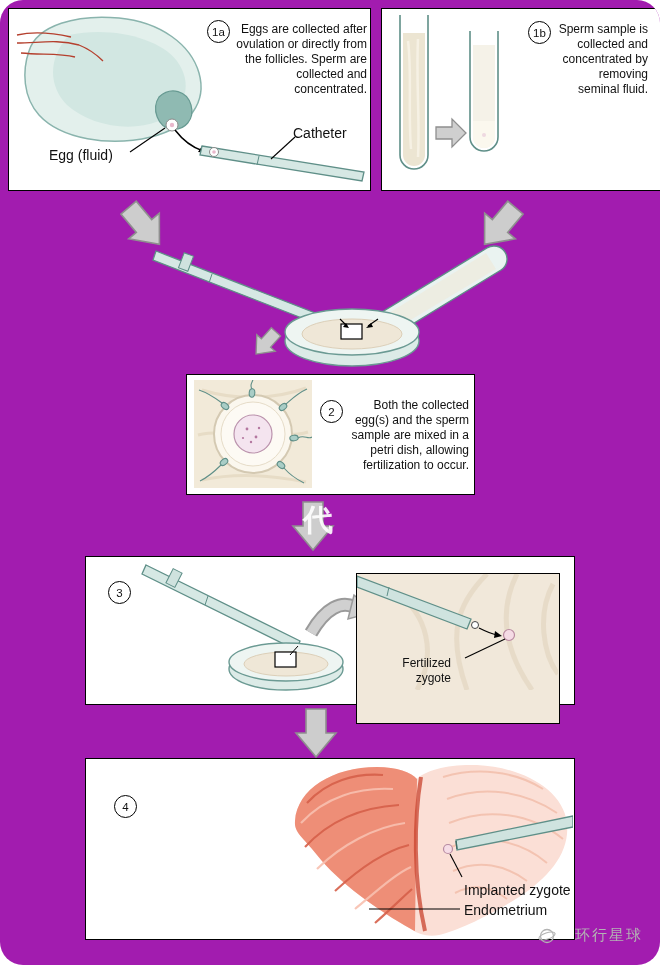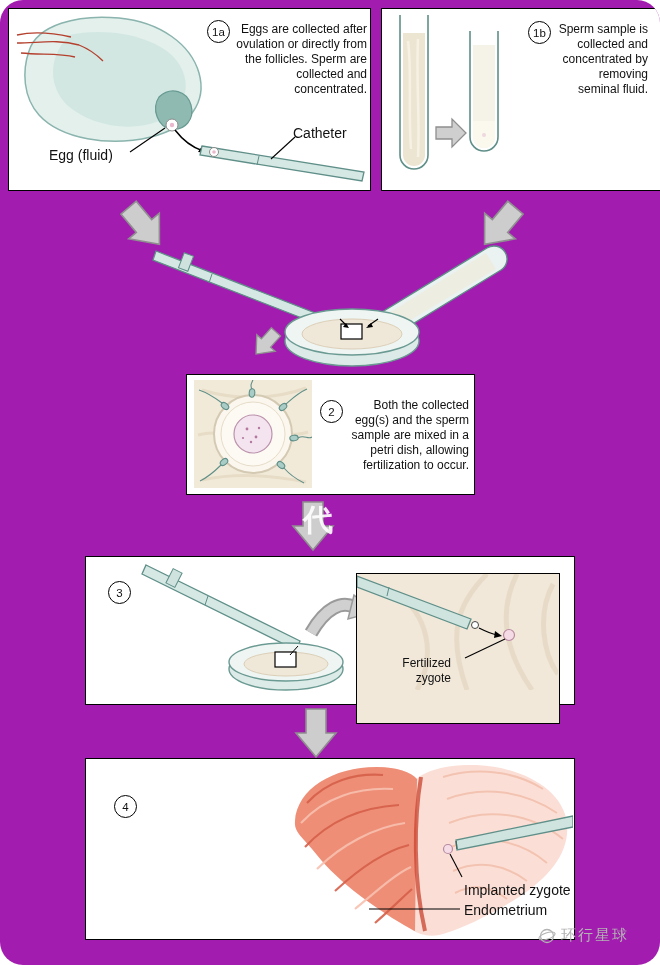--- a/index.html
+++ b/index.html
@@ -8,21 +8,21 @@
   .page { position:relative; width:660px; height:965px; background:#a21caf; overflow:hidden;border-radius:23px; }
   .abs { position:absolute; }
   .panel { position:absolute; border:1.6px solid #000; background:#fff; }
   .badge {
     position:absolute; width:23px; height:23px; border:1.5px solid #000; border-radius:50%;
     display:flex; align-items:center; justify-content:center; font-size:11.5px; background:#fff; z-index:3;
   }
   .ptext { position:absolute; font-size:12px; line-height:1.24; color:#111; z-index:3;text-align:right; }
   .small-label { position:absolute; font-size:14px; color:#111; white-space:nowrap; z-index:3; }
   .wm-char { position:absolute; font-size:30px; color:rgba(255,255,255,0.9); z-index:4; font-weight:bold; }
-  .watermark { position:absolute; display:flex; align-items:center; gap:5px; color:#b3b3b3; font-size:15px; letter-spacing:2px; }
+  .watermark { position:absolute; display:flex; align-items:center; gap:19px; color:#b3b3b3; font-size:15px; letter-spacing:2px; }
   svg { display:block; }
 </style>
 </head>
 <body>
 
 <div class="page">
 
   <svg width="0" height="0" class="abs" aria-hidden="true">
     <defs>
       <polygon id="blockArrow" points="-10,-24 10,-24 10,0 20,0 0,24 -20,0 -10,0"></polygon>

